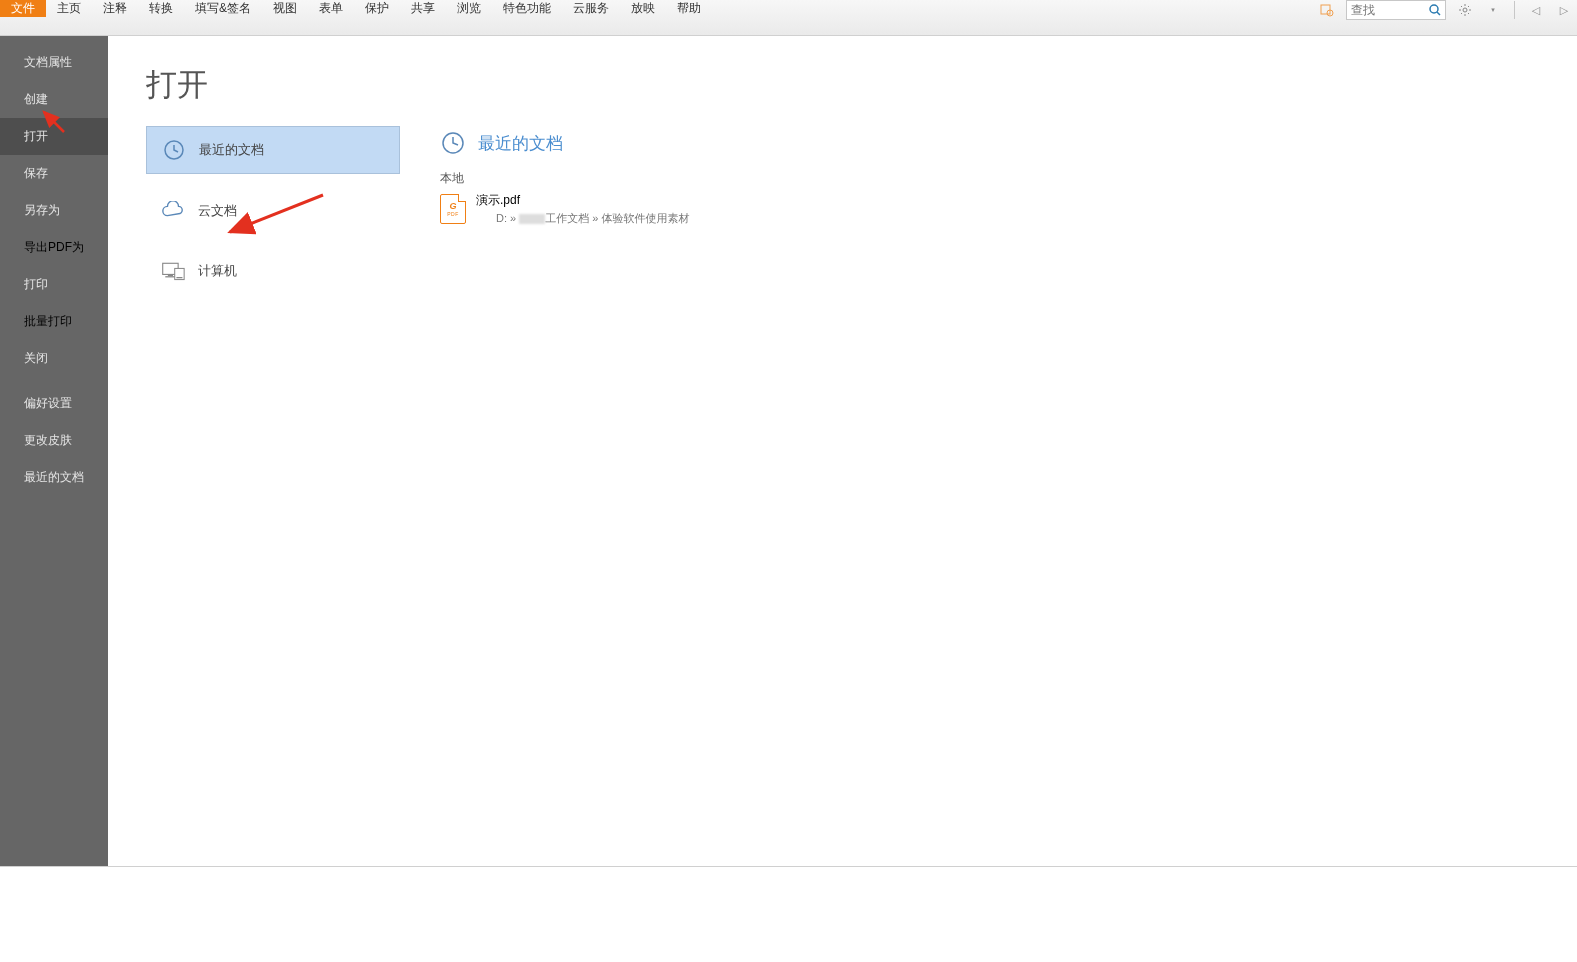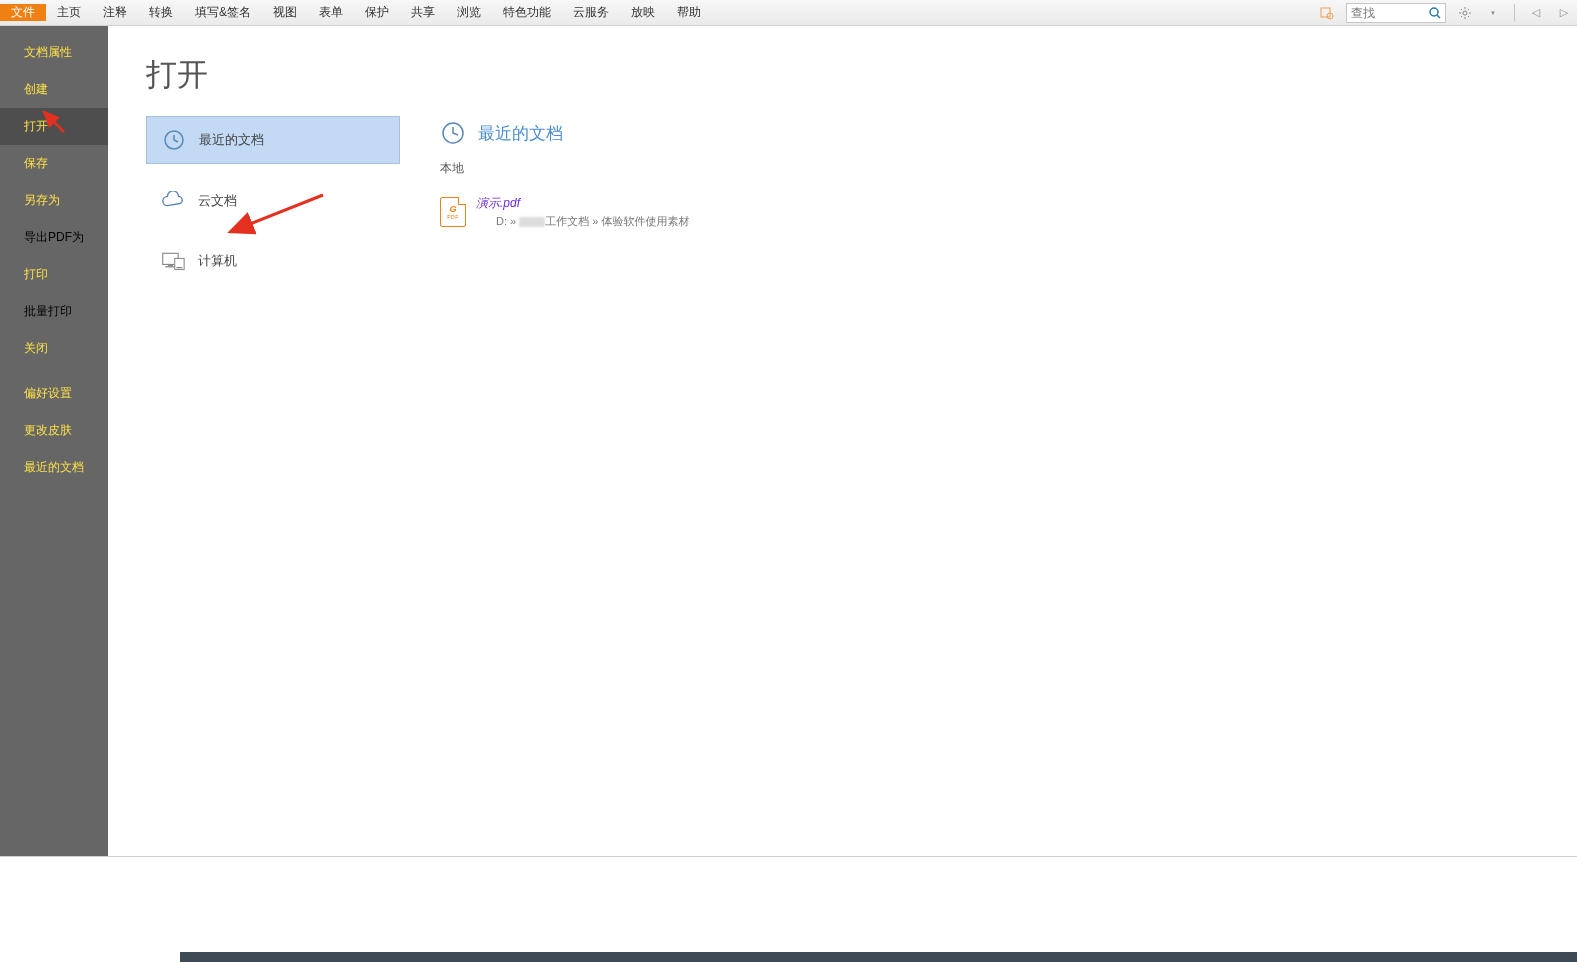--- a/index.html
+++ b/index.html
@@ -9,25 +9,25 @@
       font-family: "Microsoft YaHei", "微软雅黑", sans-serif;
     }
     body {
       width: 1577px;
       height: 962px;
       overflow: hidden;
       background: #fff;
       position: relative;
     }
     .topbar {
-      height: 26px;
+      height: 36px;
       background: linear-gradient(#f7f7f7, #eaeaea);
       border-bottom: 1px solid #d0d0d0;
       display: flex;
-      align-items: center;
+      align-items: flex-start;
       font-size: 12px;
       color: #333;
       position: relative;
     }
     .topbar .tab {
       padding: 0 11px;
       display: flex;
       align-items: center;
       cursor: pointer;
       border-right: 0px solid transparent;
@@ -89,21 +89,21 @@
       border-bottom: 1px solid #d0d0d0;
     }
     .sidebar {
       width: 108px;
       background: #666666;
       display: flex;
       flex-direction: column;
       padding-top: 8px;
     }
     .sidebar-item {
-      color: #fde047;
+      color: #e5e5e5;
       font-size: 12px;
       padding: 10px 0 10px 24px;
       cursor: pointer;
     }
     .sidebar-item.selected {
       background: #4e4e4e;
     }
     .sidebar-item.disabled {
       color: #000000;
     }
@@ -164,21 +164,21 @@
       margin-bottom: 14px;
       margin-top: 4px;
     }
     .detail-header .title {
       font-size: 17px;
       color: #4a8dcf;
     }
     .section-label {
       font-size: 12px;
       color: #555;
-      margin-bottom: 15px;
+      margin-bottom: 2px;
     }
     .file-row {
       display: flex;
       align-items: center;
       gap: 10px;
       padding: 3px 0;
       cursor: pointer;
     }
     .file-icon {
       width: 26px;
@@ -216,22 +216,21 @@
       margin-top: 1px;
       letter-spacing: 0.5px;
     }
     .file-info {
       display: flex;
       flex-direction: column;
       gap: 2px;
     }
     .file-name {
       font-size: 12px;
-      color: #6d28d9;
-      font-style: italic;
+      color: #000000;
     }
     .file-path {
       font-size: 11px;
       color: #777;
       margin-left: 20px;
     }
     .file-path .blur {
       display: inline-block;
       width: 26px;
       height: 10px;

